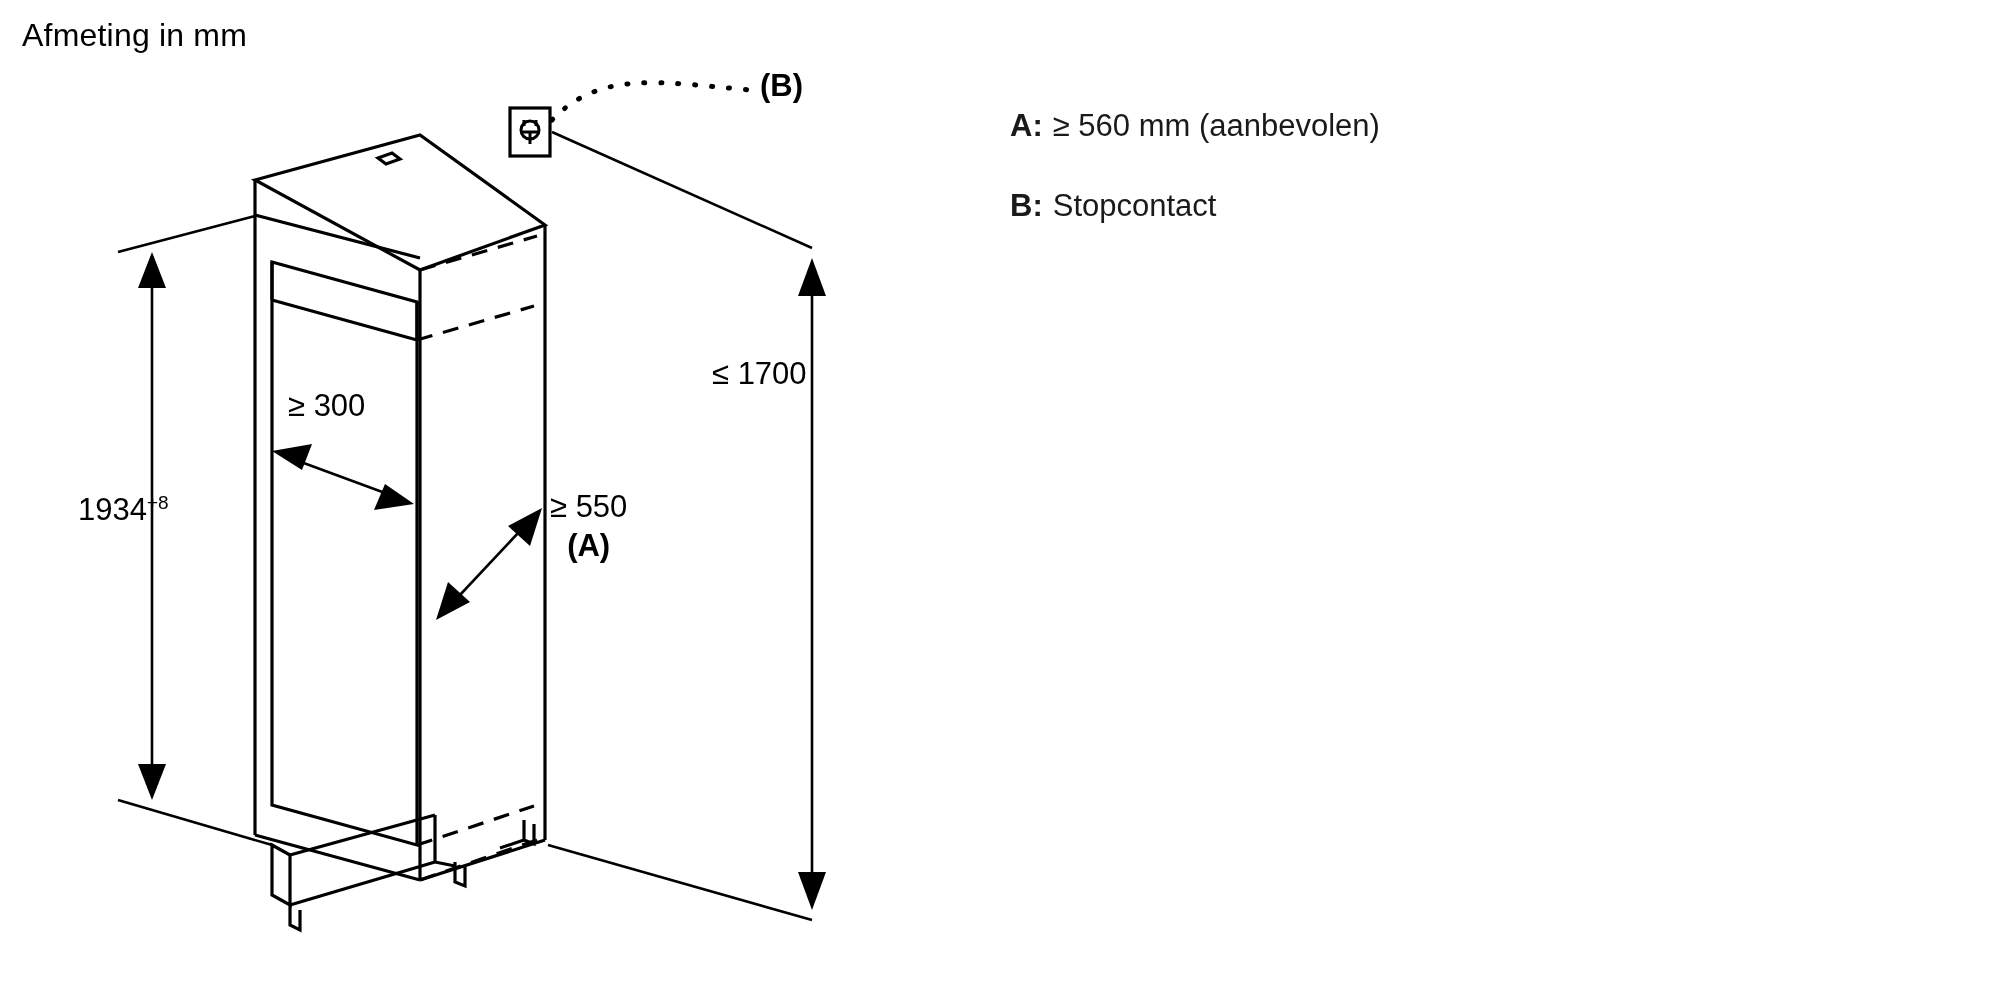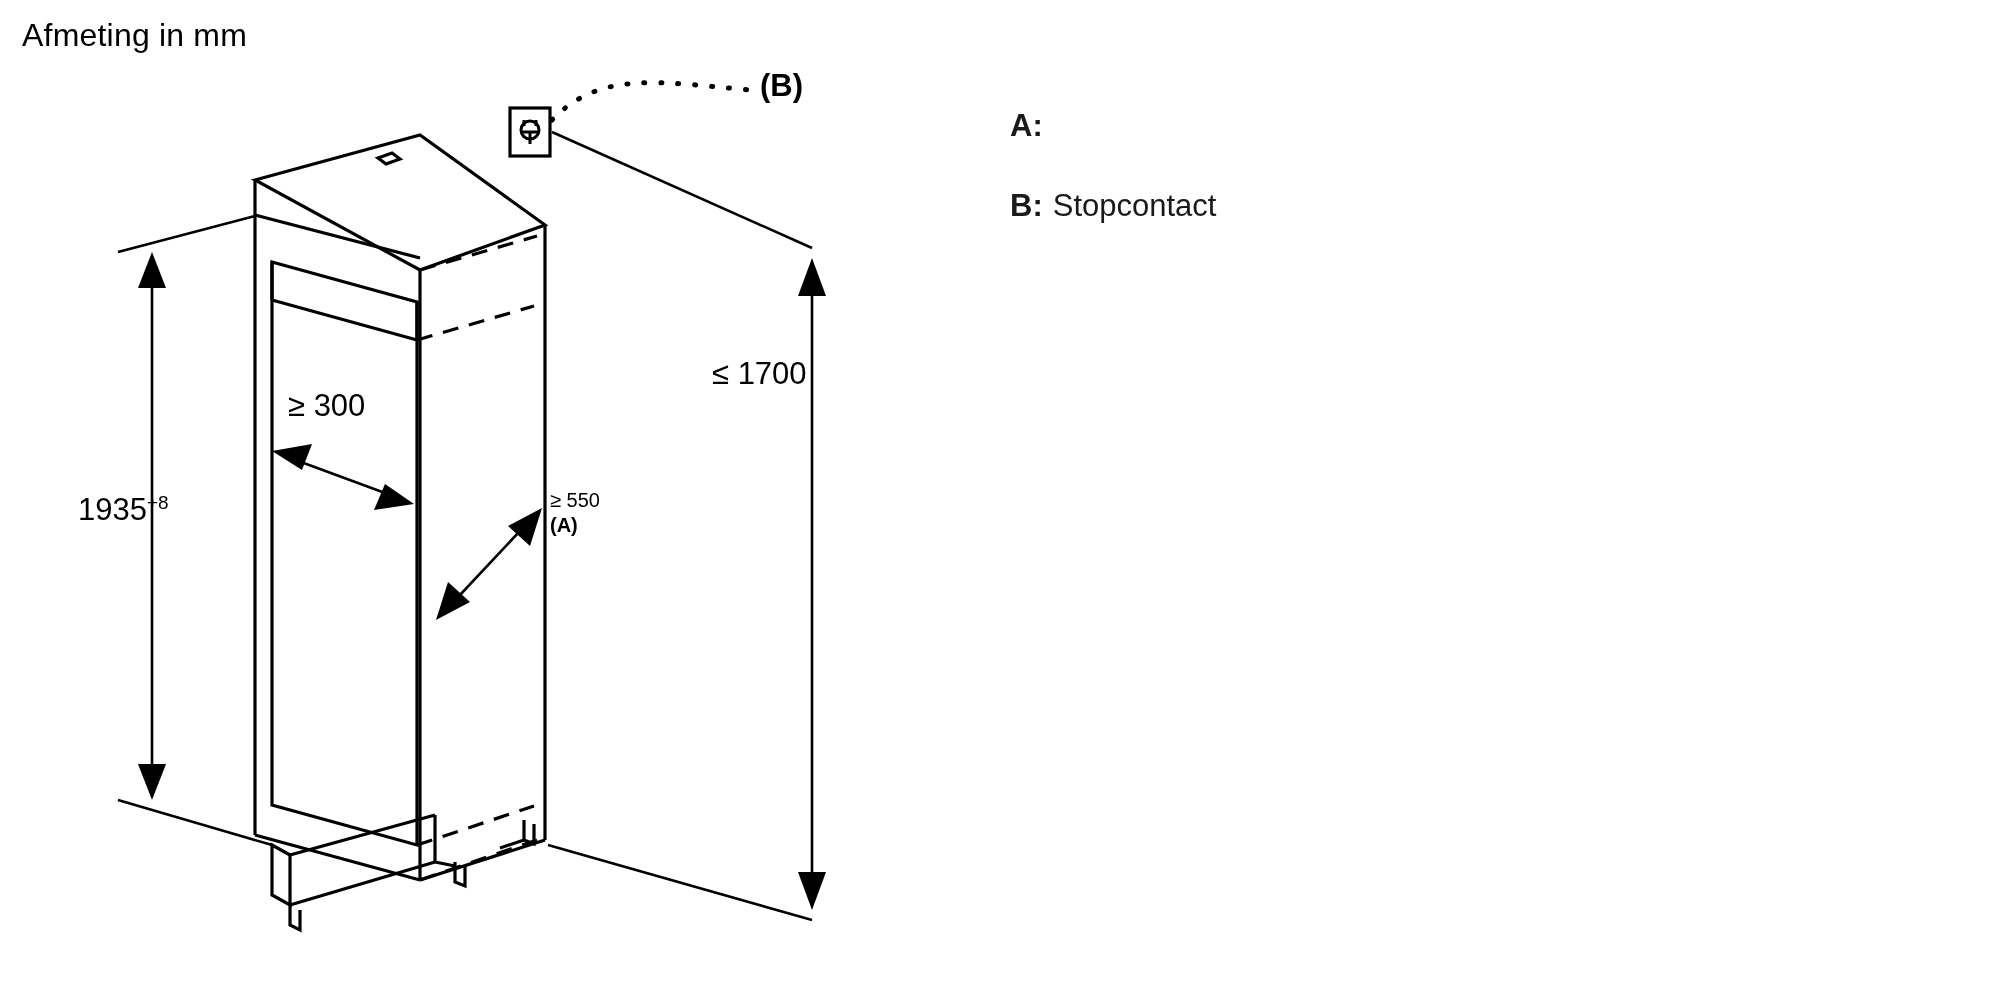--- a/index.html
+++ b/index.html
@@ -60,22 +60,22 @@
   }
   .dim-label.bold {
     font-weight: bold;
   }
   .sup {
     font-size: 19px;
     vertical-align: super;
   }
   .stacked {
     position: absolute;
-    font-size: 20px;
-    text-align: left;
+    font-size: 31px;
+    text-align: center;
     line-height: 1.25;
     white-space: nowrap;
   }
   .stacked .b {
     font-weight: bold;
   }
 </style>
 </head>
 <body>
 
@@ -151,34 +151,35 @@
     <path d="M 436,620 L 448,582 L 470,602 Z" fill="#000" stroke="none"></path>
     <path d="M 542,508 L 530,546 L 508,526 Z" fill="#000" stroke="none"></path>
 
     <path d="M 812,270 L 812,898" stroke-width="2.6"></path>
     <path d="M 812,258 L 798,296 L 826,296 Z" fill="#000" stroke="none"></path>
     <path d="M 812,910 L 798,872 L 826,872 Z" fill="#000" stroke="none"></path>
 
   </g>
 </svg>
 
-<div class="dim-label" style="left:78px; top:492px;"><span>1935</span><span class="sup">+8</span></div>
+<div class="dim-label" style="left:78px; top:492px;"><span>1934</span><span class="sup">+8</span></div>
 
 <div class="dim-label" style="left:288px; top:388px;">≥ 300</div>
 
 <div class="stacked" style="left:550px; top:488px;">
   <div>≥ 550</div>
   <div class="b">(A)</div>
 </div>
 
 <div class="dim-label" style="left:712px; top:356px;">≤ 1700</div>
 
 <div class="dim-label bold" style="left:760px; top:68px;">(B)</div>
 
 <div class="legend">
   <div class="legend-row">
     <span class="legend-key">A:</span>
+    <span class="legend-val">≥ 560 mm (aanbevolen)</span>
   </div>
   <div class="legend-row">
     <span class="legend-key">B:</span>
     <span class="legend-val">Stopcontact</span>
   </div>
 </div>
 
 </body></html>

